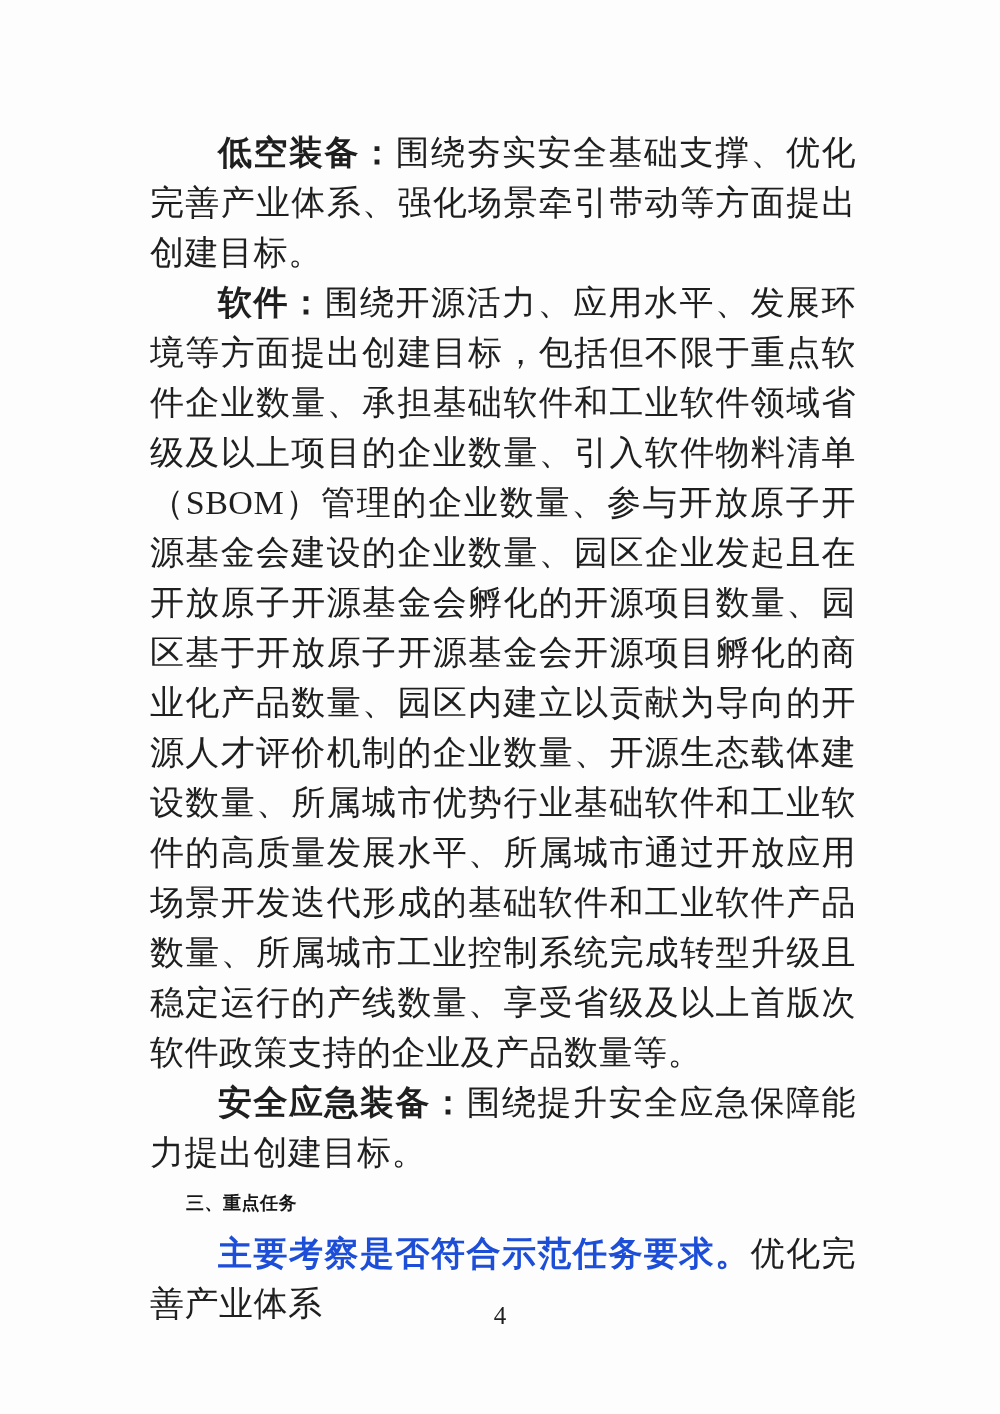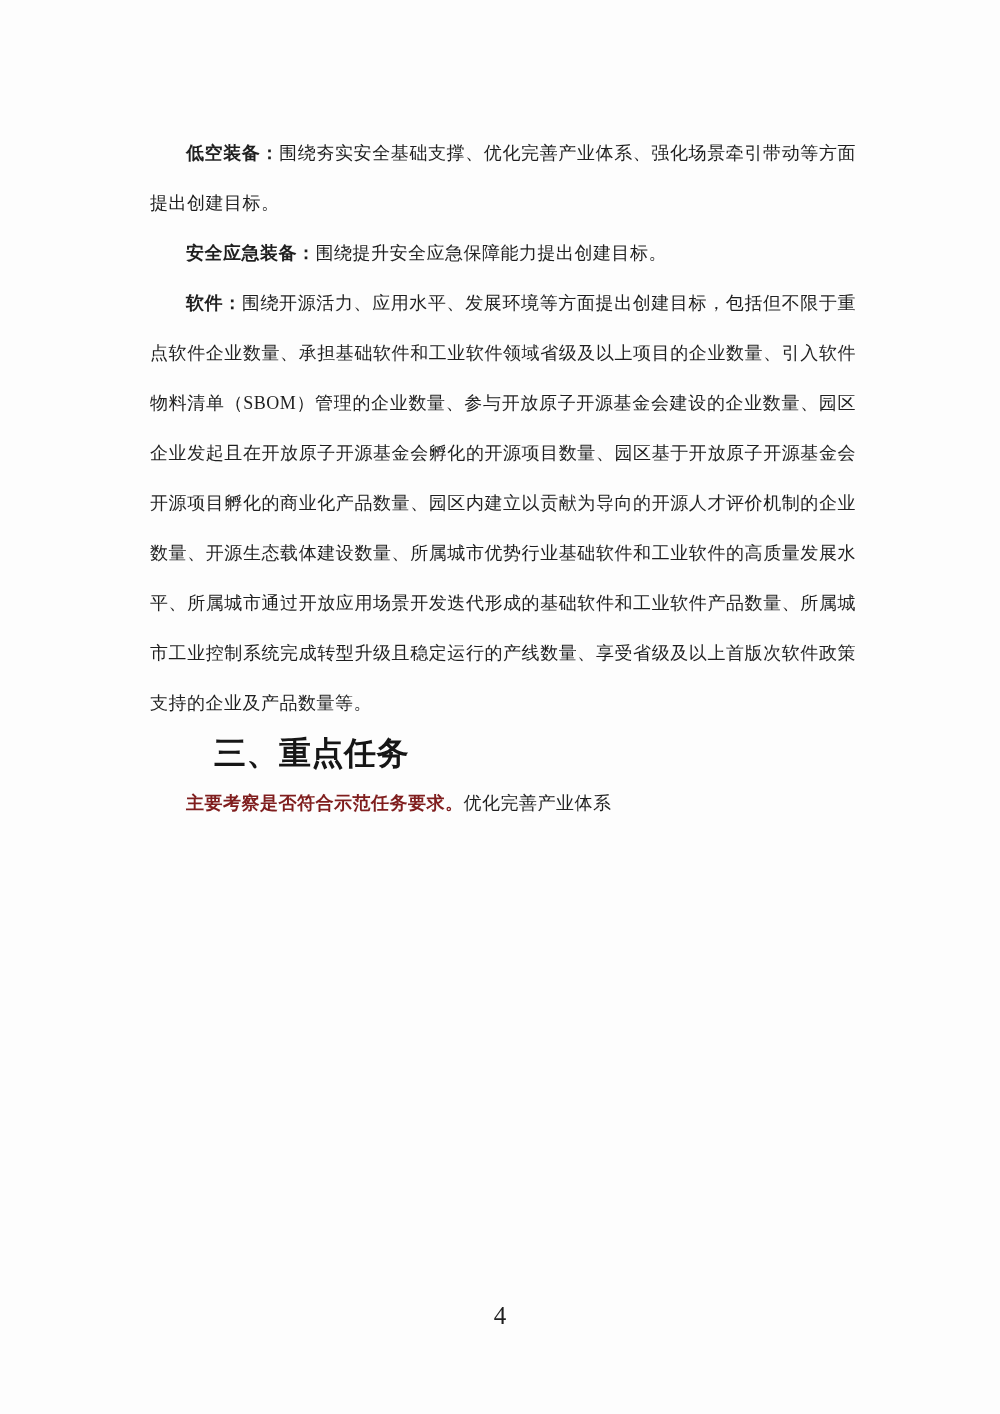--- a/index.html
+++ b/index.html
@@ -16,66 +16,66 @@
     overflow: hidden;
   }
   .page {
     position: absolute;
     left: 150px;
     top: 128px;
     width: 706px;
   }
   .para {
     margin: 0;
-    font-size: 18px;
+    font-size: 34px;
     line-height: 50px;
     letter-spacing: 0.5px;
     text-align: justify;
     text-indent: 2em;
   }
   .lead {
     font-weight: bold;
   }
   .section-heading {
     margin: 0;
     font-family: "Liberation Sans", sans-serif;
     font-weight: bold;
-    font-size: 32px;
+    font-size: 18px;
     line-height: 50px;
     letter-spacing: 0.5px;
     text-indent: 2em;
     color: #161616;
   }
   .lead-sans {
-    font-family: Liberation Mono, monospace;
+    font-family: Liberation Sans, sans-serif;
     font-weight: bold;
-    color: #7f1d1d;
+    color: #1d4ed8;
   }
   .page-number {
     position: absolute;
     left: 0;
     right: 0;
     top: 1298px;
     text-align: center;
     font-size: 25px;
     line-height: 36px;
     color: #1f1f1f;
   }
 </style>
 </head>
 <body>
 
 <div class="page">
 
   <p class="para"><span class="lead">低空装备：</span><span>围绕夯实安全基础支撑、优化完善产业体系、强化场景牵引带动等方面提出创建目标。</span></p>
 
 
+  <p class="para"><span class="lead">软件：</span><span>围绕开源活力、应用水平、发展环境等方面提出创建目标，包括但不限于重点软件企业数量、承担基础软件和工业软件领域省级及以上项目的企业数量、引入软件物料清单（SBOM）管理的企业数量、参与开放原子开源基金会建设的企业数量、园区企业发起且在开放原子开源基金会孵化的开源项目数量、园区基于开放原子开源基金会开源项目孵化的商业化产品数量、园区内建立以贡献为导向的开源人才评价机制的企业数量、开源生态载体建设数量、所属城市优势行业基础软件和工业软件的高质量发展水平、所属城市通过开放应用场景开发迭代形成的基础软件和工业软件产品数量、所属城市工业控制系统完成转型升级且稳定运行的产线数量、享受省级及以上首版次软件政策支持的企业及产品数量等。</span></p>
+
   <p class="para"><span class="lead">安全应急装备：</span><span>围绕提升安全应急保障能力提出创建目标。</span></p>
-
-  <p class="para"><span class="lead">软件：</span><span>围绕开源活力、应用水平、发展环境等方面提出创建目标，包括但不限于重点软件企业数量、承担基础软件和工业软件领域省级及以上项目的企业数量、引入软件物料清单（SBOM）管理的企业数量、参与开放原子开源基金会建设的企业数量、园区企业发起且在开放原子开源基金会孵化的开源项目数量、园区基于开放原子开源基金会开源项目孵化的商业化产品数量、园区内建立以贡献为导向的开源人才评价机制的企业数量、开源生态载体建设数量、所属城市优势行业基础软件和工业软件的高质量发展水平、所属城市通过开放应用场景开发迭代形成的基础软件和工业软件产品数量、所属城市工业控制系统完成转型升级且稳定运行的产线数量、享受省级及以上首版次软件政策支持的企业及产品数量等。</span></p>
 
   <p class="section-heading">三、重点任务</p>
 
   <p class="para"><span class="lead-sans">主要考察是否符合示范任务要求。</span><span>优化完善产业体系</span></p>
 
 </div>
 
 <div class="page-number">4</div>
 
 </body></html>

